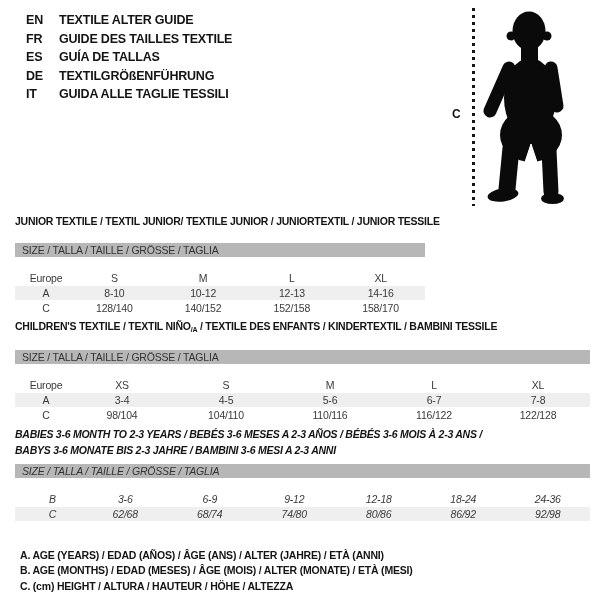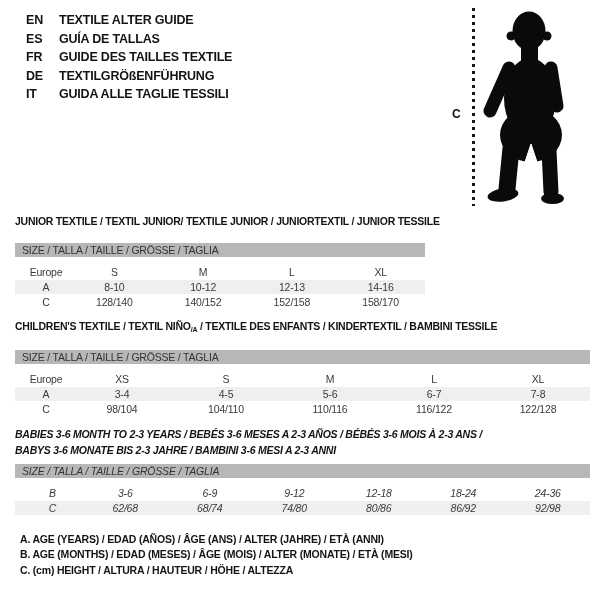--- a/index.html
+++ b/index.html
@@ -33,54 +33,54 @@
   .measure-c{position:absolute;left:452px;top:107px;font-weight:700;font-size:12px;color:var(--title-text);}
   .baby-svg{position:absolute;left:480px;top:8px;width:100px;height:200px;}
 
   
   .tbl{position:absolute;left:15px;}
   .tbl-title{font-weight:700;font-size:10.5px;letter-spacing:-0.25px;color:var(--title-text);white-space:nowrap;line-height:13px;}
   .tbl-title .subscript{font-size:7px;vertical-align:-2px;}
   .tbl-title.two-line{line-height:15.5px;white-space:normal;}
   .tbl-grid{position:absolute;left:0;}
   .size-bar{
-    height:14px;line-height:14px;margin-bottom:8px;background:var(--header-bar);
+    height:14px;line-height:14px;margin-bottom:14px;background:var(--header-bar);
     padding-left:7px;font-size:10.5px;letter-spacing:-0.2px;color:#333;white-space:nowrap;
   }
   .row{display:flex;height:14px;line-height:14px;margin-bottom:1px;font-size:10.5px;letter-spacing:-0.2px;color:var(--table-text);}
   .row.alt{background:var(--alt-row);}
   .cl{padding-left:7px;text-align:center;}
   .t1 .cl{width:55px;} .t2 .cl{width:55px;} .t3 .cl{width:68px;}
   .cv{flex:1;text-align:center;}
 
   .s1{top:215px;width:410px;} .s1 .tbl-grid{top:28px;width:410px;}
   .s2{top:320px;width:575px;} .s2 .tbl-grid{top:30px;width:575px;}
   .s3{top:427px;width:575px;font-style:italic;} .s3 .tbl-grid{top:37px;width:575px;}
 
   
-  .footnotes{position:absolute;left:20px;top:532px;}
+  .footnotes{position:absolute;left:20px;top:548px;}
   .footnote{font-weight:700;font-size:10.5px;letter-spacing:-0.2px;line-height:15.4px;color:var(--title-text);white-space:nowrap;}
 </style>
 </head>
 <body>
 
 <div class="page">
 
   <div class="lang-block">
     <div class="lang-row">
       <span class="lang-code">EN</span>
       <span class="lang-label">TEXTILE ALTER GUIDE</span>
     </div>
     <div class="lang-row">
+      <span class="lang-code">FR</span>
+      <span class="lang-label">GUIDE DES TAILLES TEXTILE</span>
+    </div>
+    <div class="lang-row">
       <span class="lang-code">ES</span>
       <span class="lang-label">GUÍA DE TALLAS</span>
-    </div>
-    <div class="lang-row">
-      <span class="lang-code">FR</span>
-      <span class="lang-label">GUIDE DES TAILLES TEXTILE</span>
     </div>
     <div class="lang-row">
       <span class="lang-code">DE</span>
       <span class="lang-label">TEXTILGRÖßENFÜHRUNG</span>
     </div>
     <div class="lang-row">
       <span class="lang-code">IT</span>
       <span class="lang-label">GUIDA ALLE TAGLIE TESSILI</span>
     </div>
   </div>

